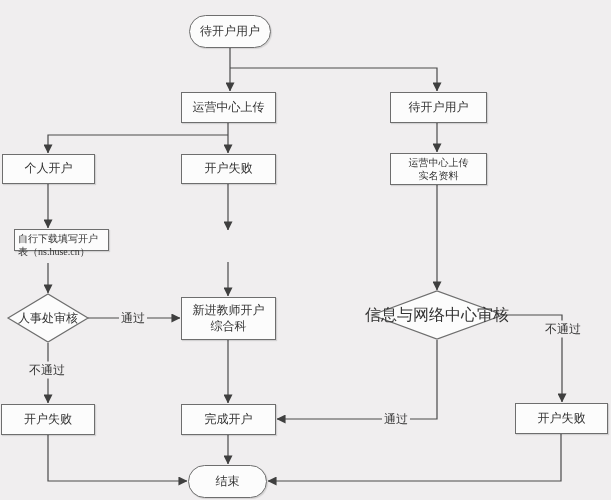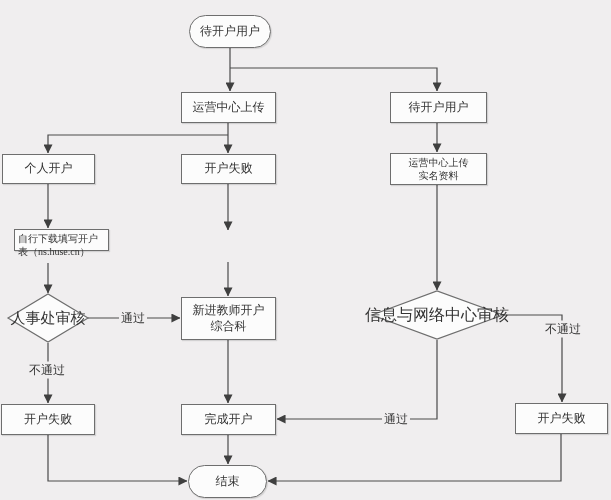--- a/index.html
+++ b/index.html
@@ -89,21 +89,21 @@
 综合科</div>
 
   <div class="box" style="left:1px;top:404px;width:94px;height:31px;">开户失败</div>
 
   <div class="box" style="left:181px;top:404px;width:95px;height:31px;">完成开户</div>
 
   <div class="box" style="left:515px;top:403px;width:93px;height:31px;">开户失败</div>
 
   <div class="box terminator" style="left:188px;top:465px;width:79px;height:33px;">结束</div>
 
-  <div class="dlabel" style="left:48px;top:318px;font-size:15px;">人事处审核</div>
+  <div class="dlabel" style="left:48px;top:318px;font-size:12px;">人事处审核</div>
 
   <div class="dlabel" style="left:437px;top:315px;font-size:16px;">信息与网络中心审核</div>
 
   <span class="elabel" style="left:133px;top:318px;">通过</span>
 
   <span class="elabel" style="left:47px;top:370px;">不通过</span>
 
   <span class="elabel" style="left:563px;top:329px;">不通过</span>
 
   <span class="elabel" style="left:396px;top:419px;">通过</span>

